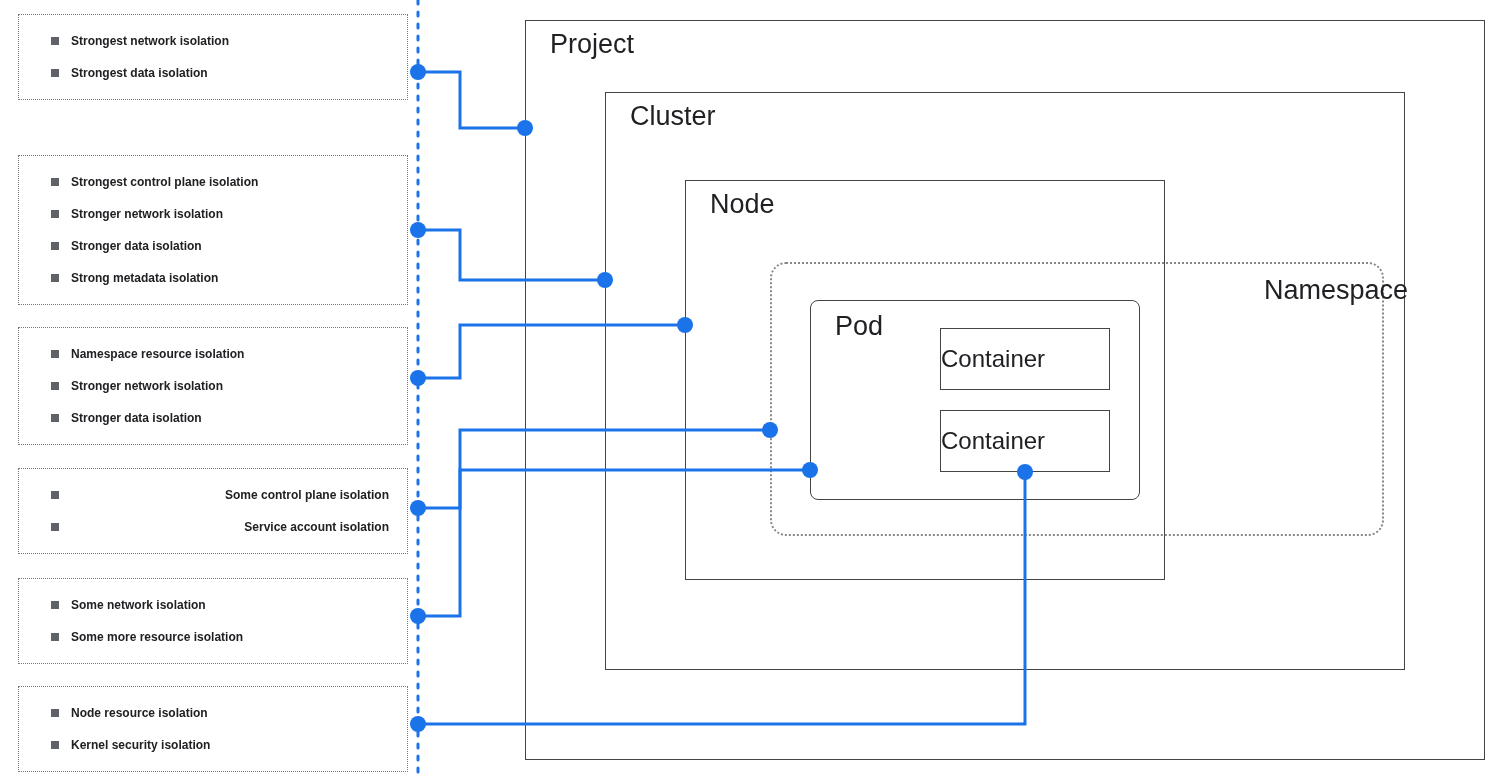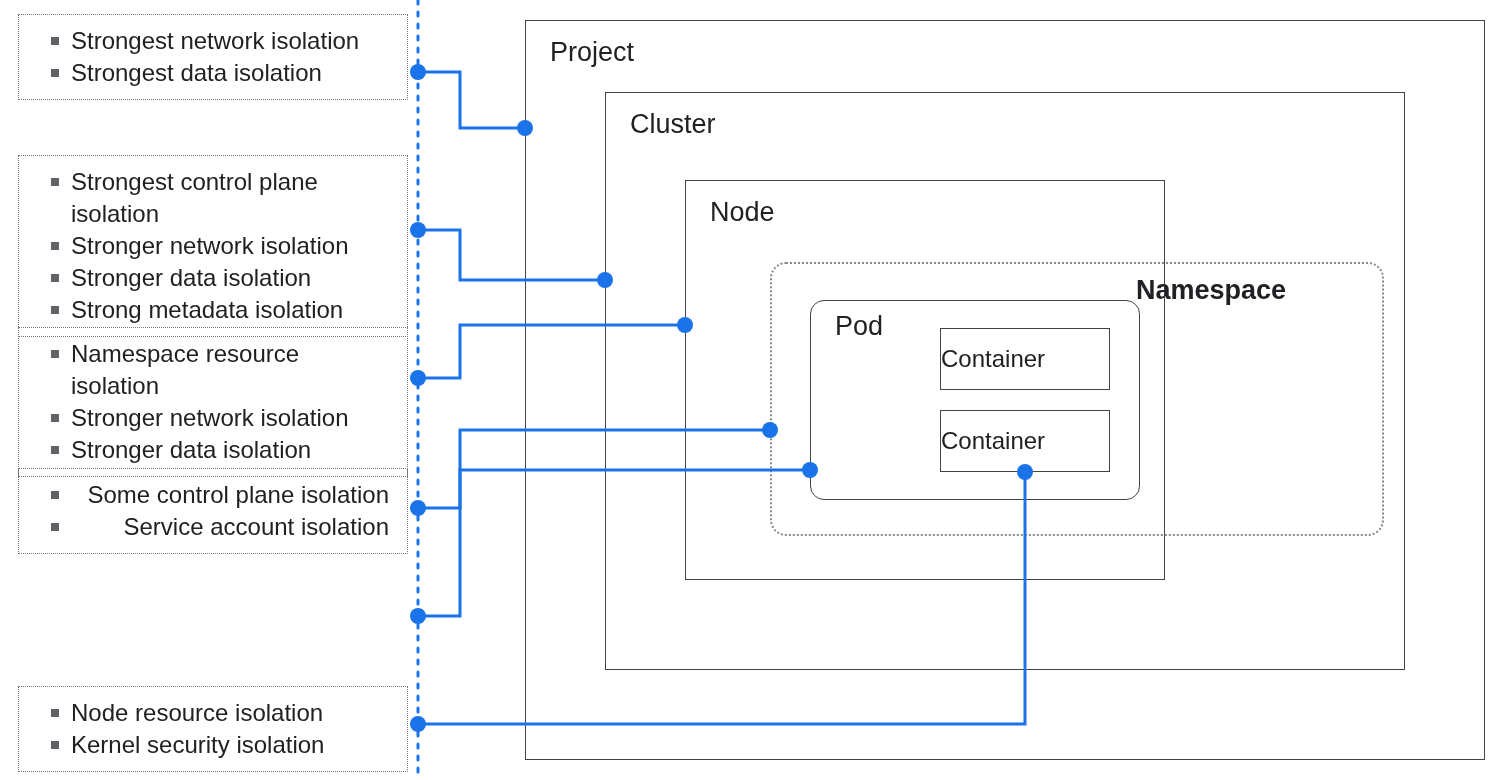--- a/index.html
+++ b/index.html
@@ -30,21 +30,22 @@
   }
   .prop-box ul {
     list-style: none;
     margin: 0;
     padding: 0;
   }
   .prop-box li {
     position: relative;
     padding-left: 34px;
     line-height: 32px;
-    font-size: 24px;
+    font-size: 12px;
+    font-weight: bold;
   }
   .prop-box li::before {
     content: "";
     position: absolute;
     left: 14px;
     top: 12px;
     width: 8px;
     height: 8px;
     background: #5f6368;
   }
@@ -54,23 +55,22 @@
     position:absolute;
     border: 1px solid #444;
     box-sizing: border-box;
     background: #fff;
   }
   .nest-title {
     position:absolute;
     top: 8px;
     left: 24px;
     font-size: 27px;
-    margin-top: 8px;
-  }
-  .rounded { border-radius: 14px; }
+  }
+  .rounded { border-radius: 8px; }
   .dotted-box { border: 2px dotted #888; border-radius: 16px; background:transparent; }
 
   .container-box {
     position:absolute;
     border: 1px solid #444;
     box-sizing: border-box;
     font-size: 24px;
     display:flex;
     align-items:center;
   }
@@ -122,20 +122,26 @@
     </ul>
   </div>
 
   <div class="prop-box abs" style="left:18px; top:468px; width:390px;text-align:right;">
     <ul>
       <li>Some control plane isolation</li>
       <li>Service account isolation</li>
     </ul>
   </div>
 
+  <div class="prop-box abs" style="left:18px; top:578px; width:390px;">
+    <ul>
+      <li>Some network isolation</li>
+      <li>Some more resource isolation</li>
+    </ul>
+  </div>
 
   <div class="prop-box abs" style="left:18px; top:686px; width:390px;">
     <ul>
       <li>Node resource isolation</li>
       <li>Kernel security isolation</li>
     </ul>
   </div>
 
   <div class="nest-box" style="left:525px; top:20px; width:960px; height:740px;">
     <div class="nest-title">Project</div>
@@ -144,21 +150,21 @@
   <div class="nest-box" style="left:605px; top:92px; width:800px; height:578px;">
     <div class="nest-title">Cluster</div>
   </div>
 
   <div class="nest-box" style="left:685px; top:180px; width:480px; height:400px;">
     <div class="nest-title">Node</div>
   </div>
 
   <div class="dotted-box abs" style="left:770px; top:262px; width:610px; height:270px;">
   </div>
-  <div class="ns-title abs" style="left:1136px; top:275px;font-weight:bold;">Namespace</div>
+  <div class="ns-title abs" style="left:1264px; top:275px;">Namespace</div>
 
   <div class="nest-box rounded" style="left:810px; top:300px; width:330px; height:200px;">
     <div class="pod-title">Pod</div>
   </div>
 
   <div class="container-box" style="left:940px; top:328px; width:170px; height:62px;">
     <span>Container</span>
   </div>
   <div class="container-box" style="left:940px; top:410px; width:170px; height:62px;">
     <span>Container</span>

